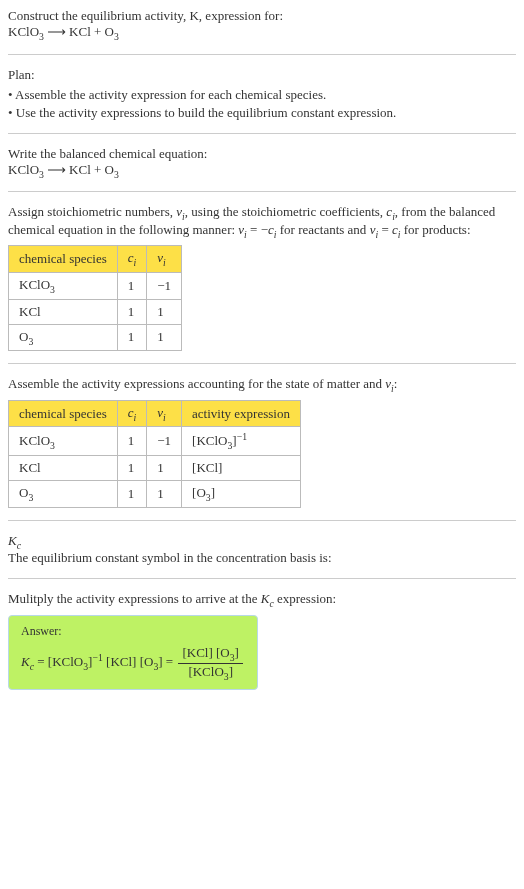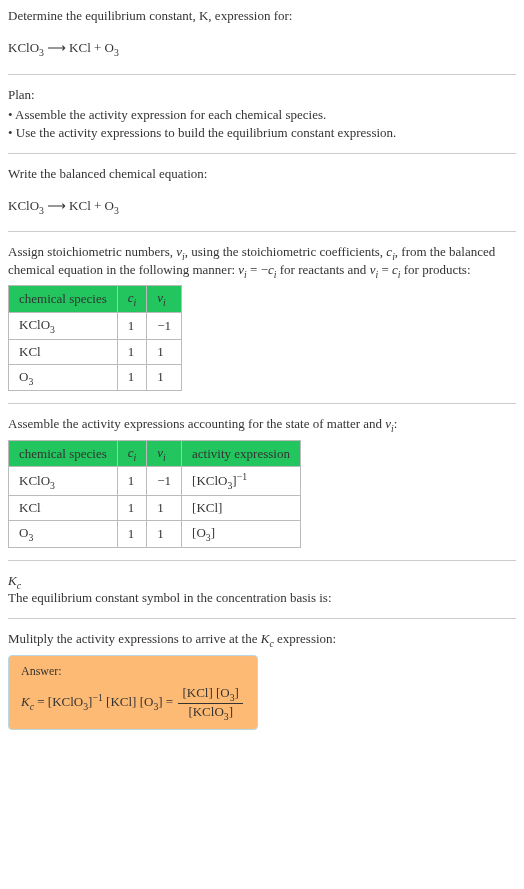--- a/index.html
+++ b/index.html
@@ -13,47 +13,47 @@
     }
     hr {
       border: none;
       border-top: 1px solid #ccc;
       margin: 12px 0;
     }
     .section {
       margin-bottom: 8px;
     }
     .equation {
-      margin: 16px 0;
+      margin: 0 0;
     }
     .bullet-list {
       margin: 4px 0;
       padding: 0;
     }
     .bullet-item {
       margin: 2px 0;
     }
     table {
       border-collapse: collapse;
       margin: 6px 0;
     }
     td, th {
       border: 1px solid #bbb;
       padding: 4px 10px;
       text-align: left;
       font-weight: normal;
     }
     th {
-      background: #22c55e;
+      background: #fde047;
     }
     .center {
       text-align: left;
     }
     .answer-box {
-      background: #fdba74;
+      background: #bef264;
       border: 1px solid #b8d8e8;
       border-radius: 4px;
       padding: 8px 12px;
       margin-top: 6px;
       display: inline-block;
     }
     .answer-label {
       font-size: 12px;
       margin-bottom: 6px;
     }
@@ -73,21 +73,21 @@
       padding: 0 4px;
     }
     sub, sup {
       font-size: 0.75em;
     }
   </style>
 </head>
 <body>
 
 <div class="section">
-  <div>Determine the equilibrium constant, K, expression for:</div>
+  <div>Construct the equilibrium activity, K, expression for:</div>
   <div class="equation">KClO<sub>3</sub> ⟶ KCl + O<sub>3</sub></div>
 </div>
 
 <hr>
 
 <div class="section">
   <div>Plan:</div>
   <div class="bullet-list">
     <div class="bullet-item">• Assemble the activity expression for each chemical species.</div>
     <div class="bullet-item">• Use the activity expressions to build the equilibrium constant expression.</div>

